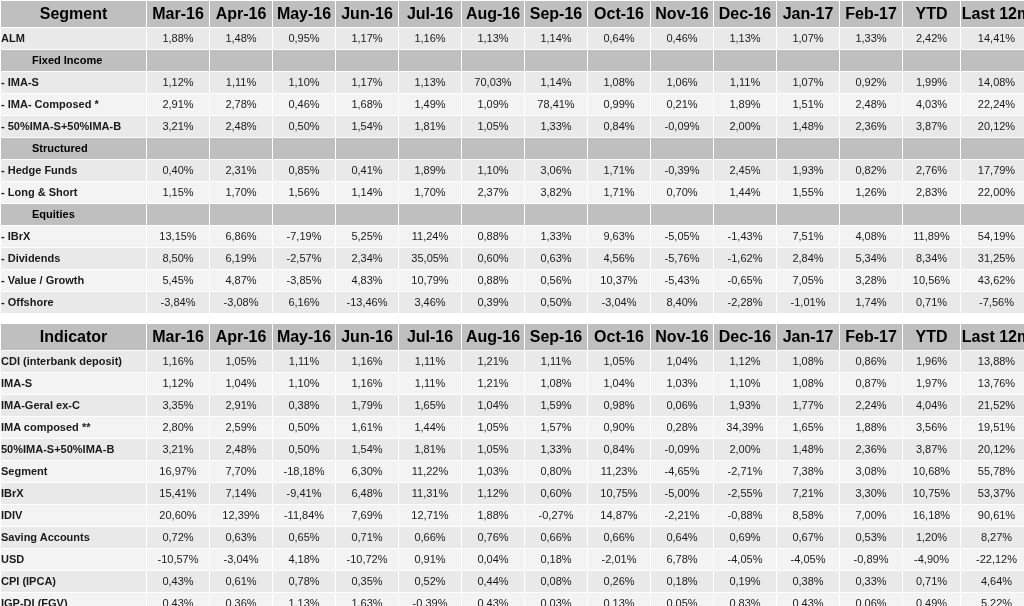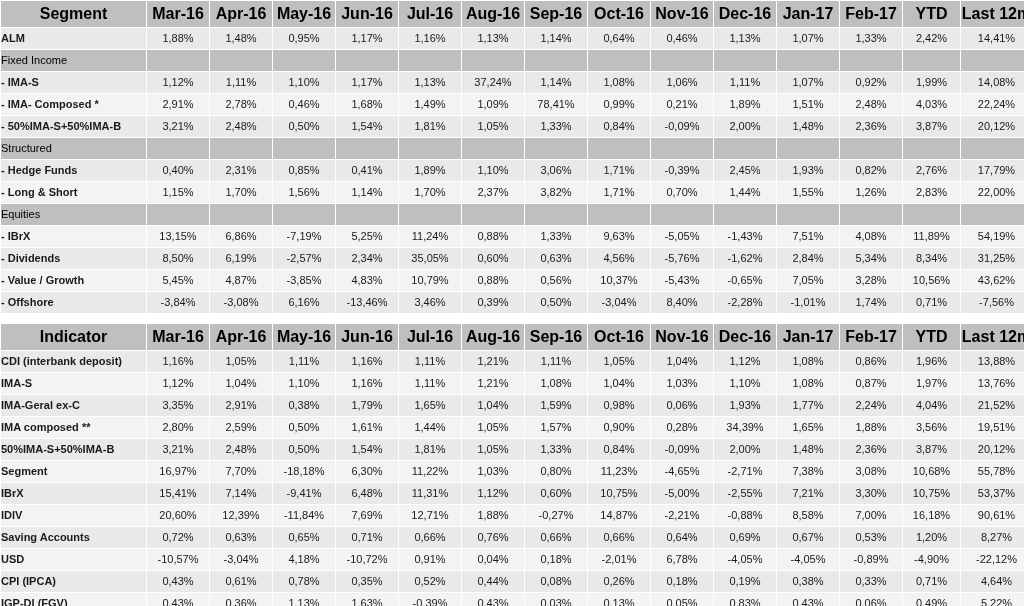--- a/index.html
+++ b/index.html
@@ -55,21 +55,21 @@
   }
   
   td.num {
     text-align: center;
   }
   
   tr.odd td { background: #e9e9e9; }
   tr.even td { background: #f3f3f3; }
   
   tr.section td { background: #bfbfbf; }
-  tr.section td.label-col { font-weight: normal; color: #000000; }
+  tr.section td.label-col { font-weight: bold; color: #000000; padding-left: 31px; }
   
   col.c-label { width: 146px; }
   col.c-mon   { width: 63px; }
   col.c-ytd   { width: 58px; }
   col.c-l12   { width: 72px; }
   .gap { height: 9px; background: #ffffff; }
 </style>
 </head>
 <body>
 
@@ -147,21 +147,21 @@
           <td class="num"></td>
           <td class="num"></td>
         </tr>
         <tr class="odd">
           <td class="label-col"> - IMA-S</td>
           <td class="num">1,12%</td>
           <td class="num">1,11%</td>
           <td class="num">1,10%</td>
           <td class="num">1,17%</td>
           <td class="num">1,13%</td>
-          <td class="num">37,24%</td>
+          <td class="num">70,03%</td>
           <td class="num">1,14%</td>
           <td class="num">1,08%</td>
           <td class="num">1,06%</td>
           <td class="num">1,11%</td>
           <td class="num">1,07%</td>
           <td class="num">0,92%</td>
           <td class="num">1,99%</td>
           <td class="num">14,08%</td>
         </tr>
         <tr class="even">

